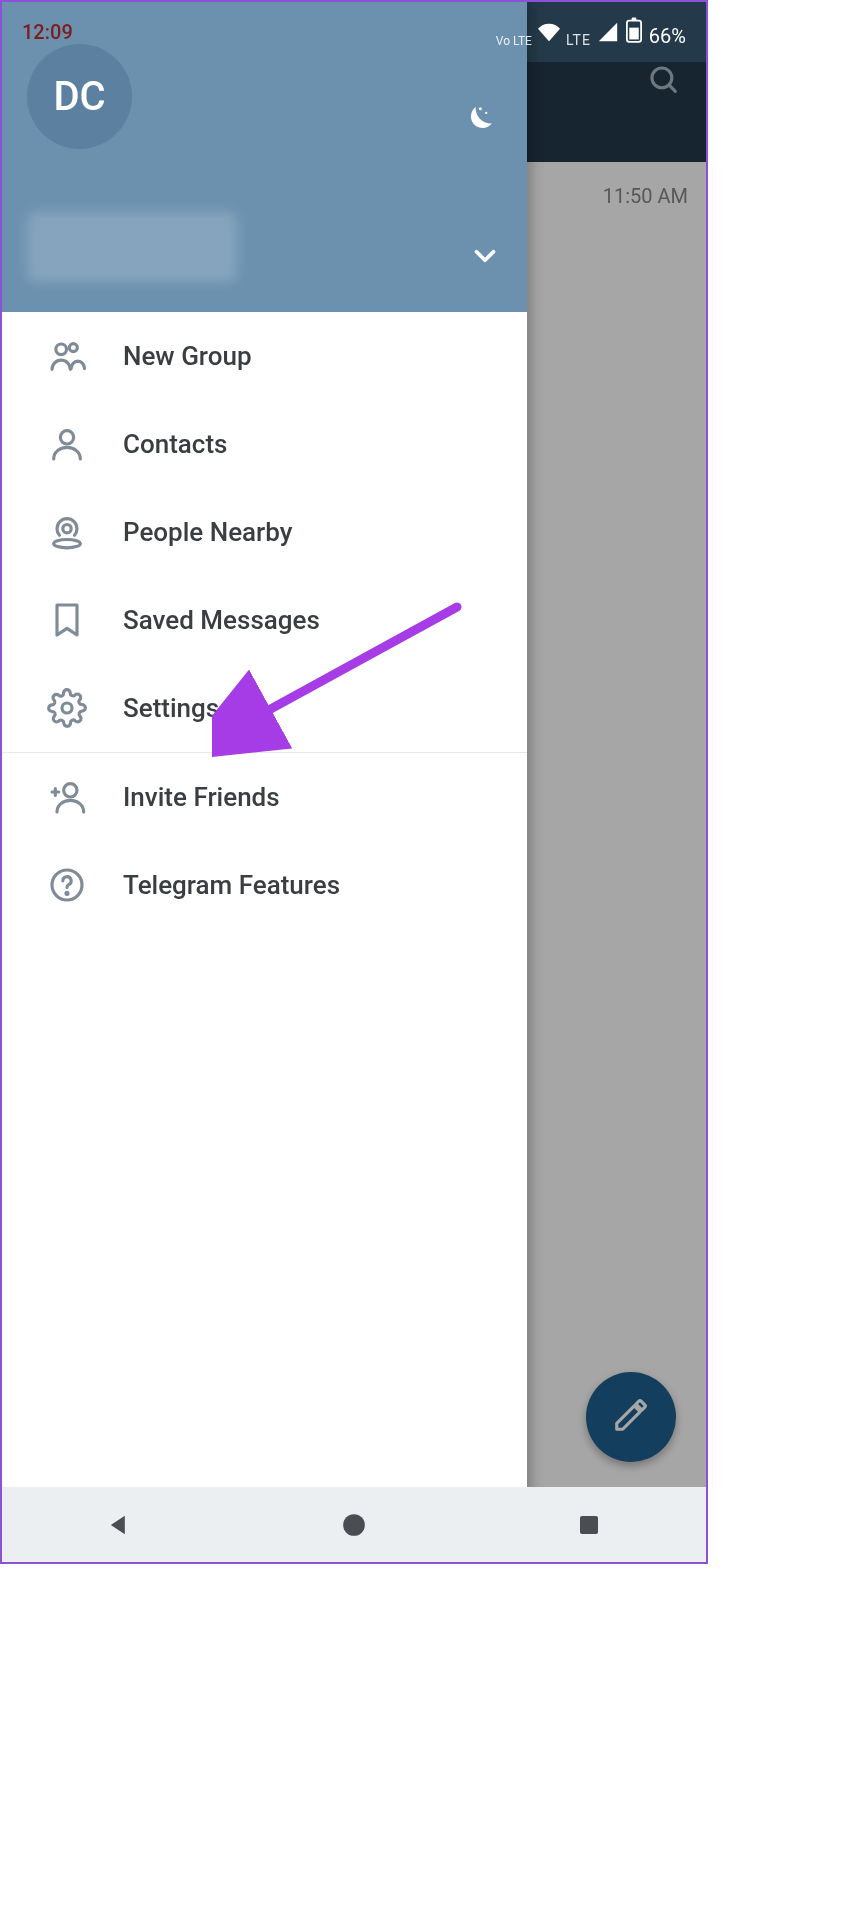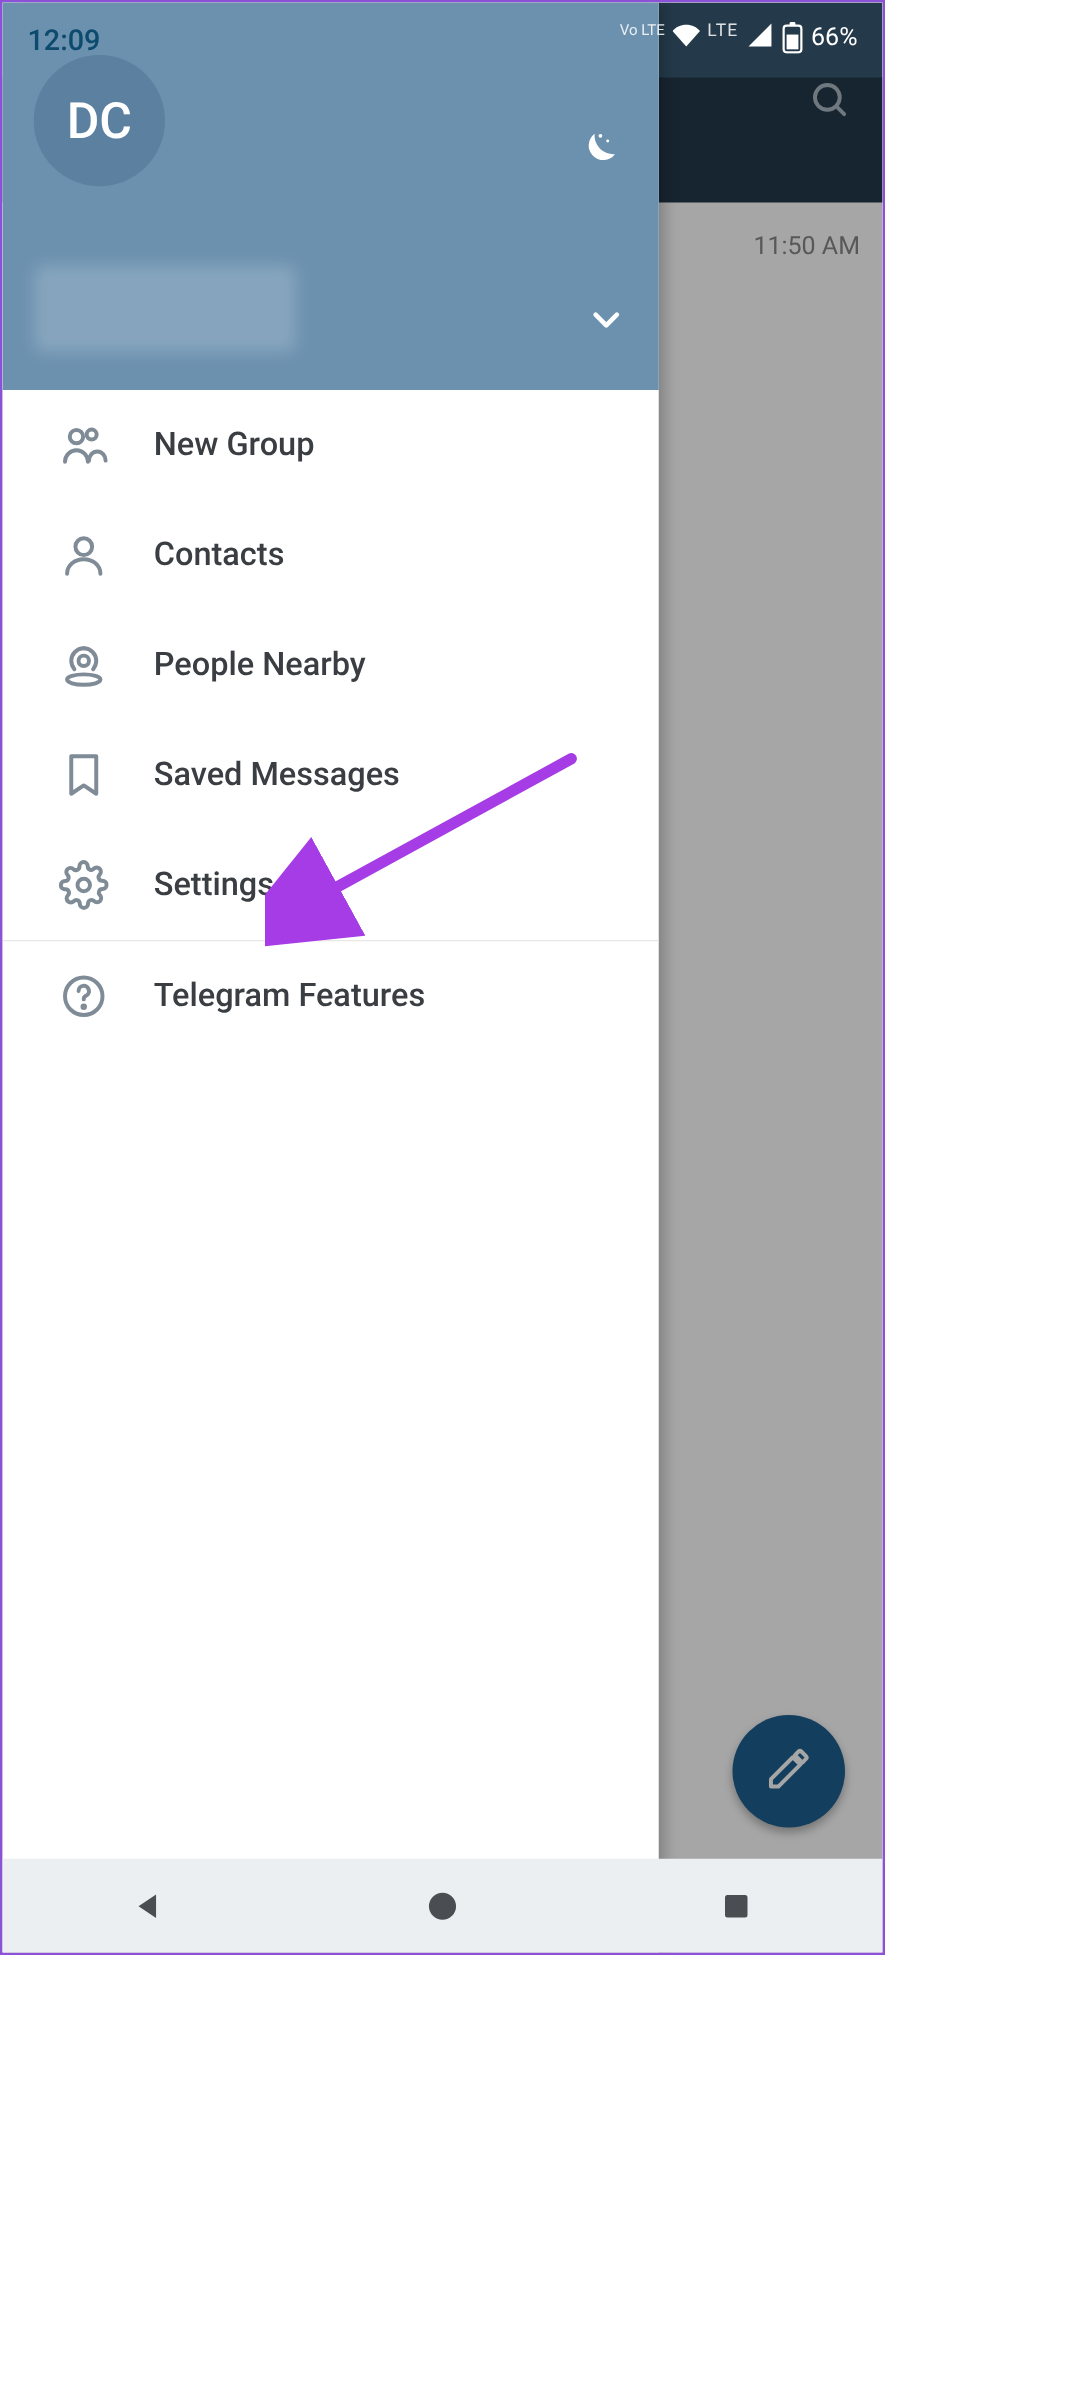--- a/index.html
+++ b/index.html
@@ -1,20 +1,20 @@
 <!DOCTYPE html>
 <html><head>
   <meta charset="utf-8">
   <style>
     * { margin: 0; padding: 0; box-sizing: border-box; font-family: -apple-system, BlinkMacSystemFont, 'Segoe UI', Roboto, sans-serif; }
     body { width: 708px; height: 1564px; position: relative; background: #fff; border: 2px solid #8b52d8; overflow: hidden; }
     
     .status-bar { position: absolute; top: 0; left: 0; right: 0; height: 60px; display: flex; justify-content: space-between; align-items: center; padding: 0 20px; z-index: 20; }
-    .status-time { color: #0c4a6e; font-size: 23px; font-weight: 500; }
-    .status-right { color: #fff; display: flex; align-items: flex-start; gap: 6px; font-size: 20px; }
+    .status-time { color: #7f1d1d; font-size: 20px; font-weight: 500; }
+    .status-right { color: #fff; display: flex; align-items: flex-end; gap: 6px; font-size: 20px; }
     .status-right .lte-label { font-size: 14px; opacity: 0.85; letter-spacing: 1px; }
     .status-right .volte { font-size: 12px; opacity: 0.85; }
     
     .main-app { position: absolute; top: 0; left: 0; right: 0; bottom: 0; background: #fff; }
     .main-header { height: 160px; background: #243a4a; display: flex; justify-content: flex-end; align-items: center; padding: 0 25px; }
     .main-header svg { stroke: #aab8c2; }
     
     .chat-row { display:flex; justify-content:space-between; align-items:center; padding:20px 18px; }
     .chat-preview { font-size: 24px; color: #444; }
     .chat-time { font-size: 20px; color: #888; }
@@ -134,20 +134,31 @@
             <circle cx="12" cy="12" r="3"></circle>
             <path d="M19.4 15a1.65 1.65 0 0 0 .33 1.82l.06.06a2 2 0 1 1-2.83 2.83l-.06-.06a1.65 1.65 0 0 0-1.82-.33 1.65 1.65 0 0 0-1 1.51V21a2 2 0 1 1-4 0v-.09a1.65 1.65 0 0 0-1-1.51 1.65 1.65 0 0 0-1.82.33l-.06.06a2 2 0 1 1-2.83-2.83l.06-.06a1.65 1.65 0 0 0 .33-1.82 1.65 1.65 0 0 0-1.51-1H3a2 2 0 1 1 0-4h.09a1.65 1.65 0 0 0 1.51-1 1.65 1.65 0 0 0-.33-1.82l-.06-.06a2 2 0 1 1 2.83-2.83l.06.06a1.65 1.65 0 0 0 1.82.33h0a1.65 1.65 0 0 0 1-1.51V3a2 2 0 1 1 4 0v.09a1.65 1.65 0 0 0 1 1.51h0a1.65 1.65 0 0 0 1.82-.33l.06-.06a2 2 0 1 1 2.83 2.83l-.06.06a1.65 1.65 0 0 0-.33 1.82v0a1.65 1.65 0 0 0 1.51 1H21a2 2 0 1 1 0 4h-.09a1.65 1.65 0 0 0-1.51 1z"></path>
           </svg>
         </span>
         <span class="menu-label">Settings</span>
       </div>
       <hr class="menu-divider">
       <div class="menu-item">
         <span class="icon-slot">
           <svg width="40" height="40" viewBox="0 0 24 24" fill="none" stroke-width="1.9" stroke-linecap="round" stroke-linejoin="round">
+            <circle cx="14" cy="8" r="4"></circle>
+            <path d="M6 21c0-4 3.6-7 8-7s8 3 8 7"></path>
+            <line x1="3" y1="9" x2="7" y2="9"></line>
+            <line x1="5" y1="7" x2="5" y2="11"></line>
+          </svg>
+        </span>
+        <span class="menu-label">Invite Friends</span>
+      </div>
+      <div class="menu-item">
+        <span class="icon-slot">
+          <svg width="40" height="40" viewBox="0 0 24 24" fill="none" stroke-width="1.9" stroke-linecap="round" stroke-linejoin="round">
             <circle cx="12" cy="12" r="9"></circle>
             <path d="M9.5 9.5a2.5 2.5 0 1 1 3.5 2.3c-.8.4-1 1-1 1.7"></path>
             <circle cx="12" cy="17" r="0.6" fill="#7f8b96"></circle>
           </svg>
         </span>
         <span class="menu-label">Telegram Features</span>
       </div>
     </div>
 </div>
 

